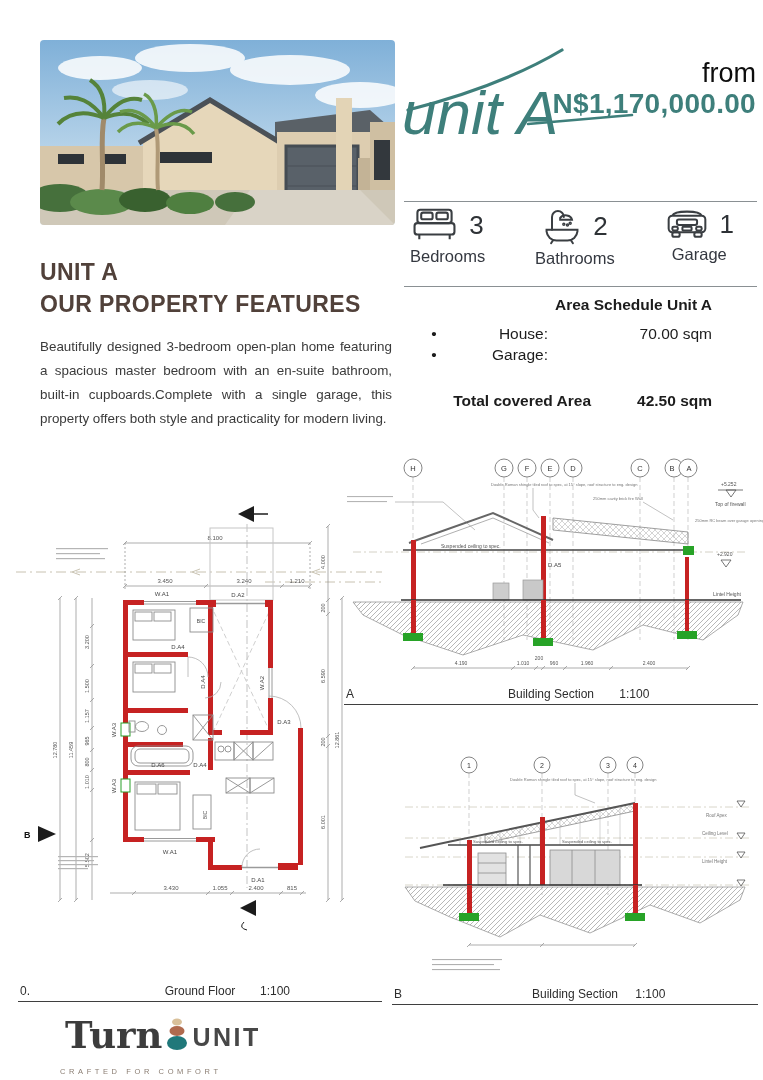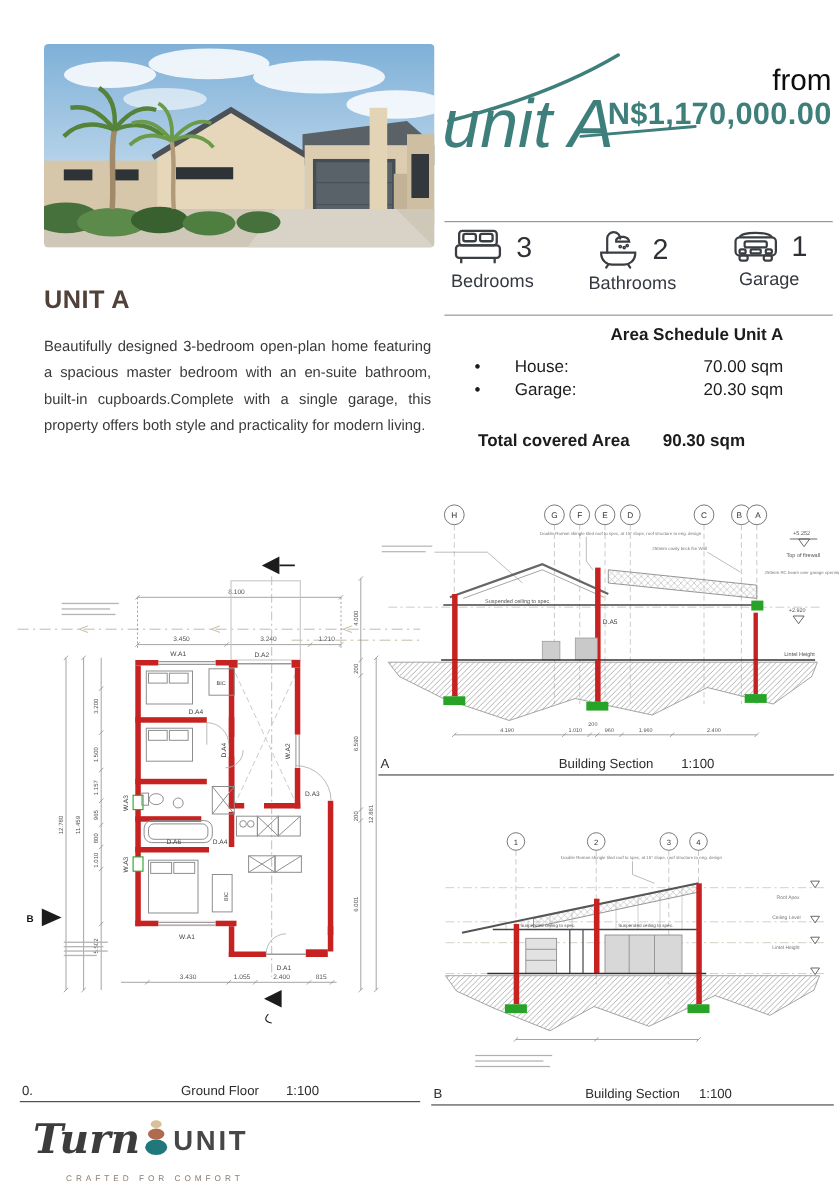--- a/index.html
+++ b/index.html
@@ -21,43 +21,43 @@
             justify-content:space-between;padding:0 22px 0 10px;box-sizing:border-box;}
   .feat{display:flex;flex-direction:column;align-items:center;}
   .feat .row{display:flex;align-items:center;gap:11px;}
   .feat .cnt{font-size:26px;color:#2e3236;font-weight:500;}
   .feat .lbl{font-size:16.5px;color:#343840;margin-top:3px;}
   
   .sched{position:absolute;left:400px;top:296px;width:312px;font-size:15.5px;color:#1c1c1c;}
   .sched .title{text-align:right;font-weight:bold;margin-bottom:9px;}
   .as-row{display:grid;grid-template-columns:68px 80px 1fr;line-height:21px;}
   .as-row .b{text-align:center;}
-  .as-row .l{}
+  .as-row .l{text-align:right;}
   .as-row .v{text-align:right;}
-  .as-total{display:flex;justify-content:center;gap:30px;font-weight:bold;margin-top:27px;}
+  .as-total{display:flex;justify-content:flex-end;gap:46px;font-weight:bold;margin-top:27px;}
   
   .prop{position:absolute;left:40px;top:256px;width:352px;}
   .prop h1{margin:0;font-size:23px;line-height:1.4;color:#51413a;letter-spacing:.4px;}
   .prop p{margin:15px 0 0 0;font-size:13.4px;line-height:1.78;color:#3a3a3a;text-align:justify;}
   
   .plan{position:absolute;left:10px;top:430px;}
   .secA{position:absolute;left:343px;top:440px;}
   .secB{position:absolute;left:390px;top:745px;}
   .dwg-label{position:absolute;display:flex;border-bottom:1.6px solid #3f3f3f;
              font-size:12px;color:#2d2d2d;padding:0 2px 3px 2px;box-sizing:border-box;}
   .dwg-label span{flex:1;}
   .dwg-label .c{text-align:center;} .dwg-label .r{text-align:left;}
   .gf-label{left:18px;top:984px;width:364px;}
   .sa-label{left:344px;top:687px;width:414px;}
   .sb-label{left:392px;top:987px;width:366px;}
   
   .logo{position:absolute;left:30px;top:1016px;width:260px;height:62px;}
   .logo .row{display:flex;align-items:flex-end;}
-  .logo .turn{font-family:"DejaVu Serif",serif;font-style:italic;font-weight:bold;
-              font-size:37px;line-height:1;color:#3c3c3c;}
+  .logo .turn{font-family:"DejaVu Serif",serif;font-weight:bold;
+              font-size:37px;line-height:1;color:#3c3c3c;margin-left:35px;}
   .logo .stones{margin:0 2px 2px 2px;}
   .logo .stone{font-size:25px;font-weight:bold;letter-spacing:2.5px;color:#474747;line-height:1;margin-bottom:4px;}
   .logo .tag{position:absolute;left:30px;bottom:2px;font-size:7.5px;letter-spacing:3.6px;color:#8a7d72;}
   svg text{font-family:"Liberation Sans",sans-serif;}
 </style>
 </head>
 <body>
 
 <div class="page">
 
@@ -187,31 +187,31 @@
   <div class="sched">
     <div class="title">Area Schedule Unit A</div>
     <div class="as-row">
       <span class="b">•</span>
       <span class="l">House:</span>
       <span class="v">70.00 sqm</span>
     </div>
     <div class="as-row">
       <span class="b">•</span>
       <span class="l">Garage:</span>
-      <span class="v">20.30 sqm</span>
     </div>
     <div class="as-total">
       <span>Total covered Area</span>
-      <span>90.30 sqm</span>
+      <span>42.50 sqm</span>
     </div>
   </div>
 
   <div class="prop">
     <h1>
       <span>UNIT A</span><br>
+      <span>OUR PROPERTY FEATURES</span>
     </h1>
     <p>Beautifully designed 3-bedroom open-plan home featuring a spacious master bedroom with an en-suite bathroom, built-in cupboards.Complete with a single garage, this property offers both style and practicality for modern living.</p>
   </div>
 
   <svg class="plan" width="375" height="552" viewBox="0 0 375 552">
     <defs>
       <pattern id="hatchP" width="5" height="5" patternUnits="userSpaceOnUse">
         <path d="M0 5 L5 0" stroke="#a8a8a8" stroke-width="0.6"></path>
       </pattern>
     </defs>

